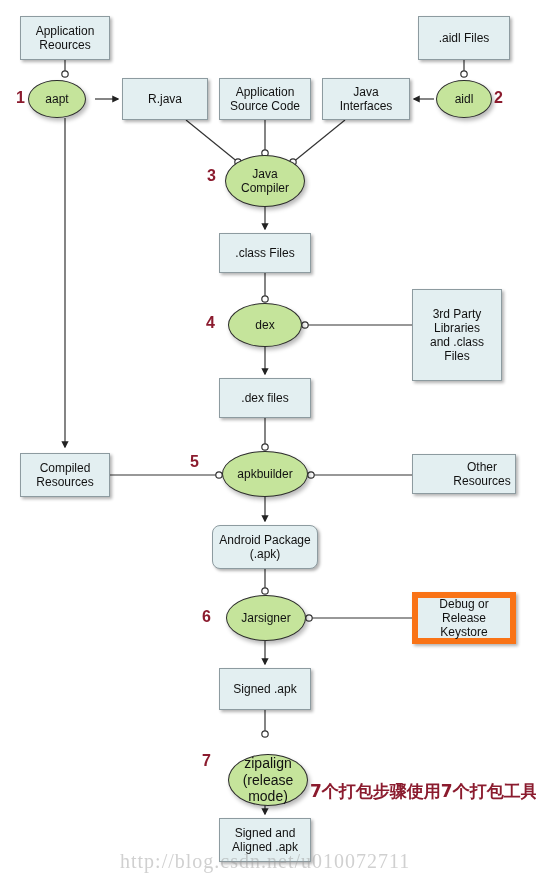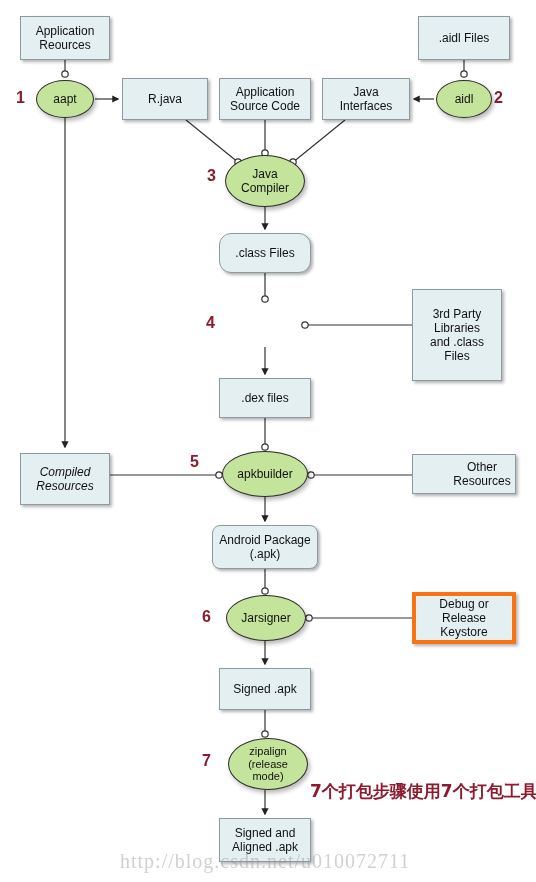--- a/index.html
+++ b/index.html
@@ -36,31 +36,32 @@
     line-height: 1.18;
     white-space: pre-line;
   }
   .box {
     background: #e3eff1;
     border: 1px solid #8d9ba0;
     font-size: 12px;
     box-shadow: 2px 2px 3px rgba(0,0,0,0.30);
   }
   .box.dark-border {
-    border: 4px solid #f97316;
+    border: 6px solid #f97316;
   }
   .ellipse {
     background: #c5e49b;
     border: 1px solid #2c2c2c;
     border-radius: 50%;
     font-size: 12px;
     box-shadow: 2px 3px 4px rgba(0,0,0,0.28);
   }
   .ellipse.small-text {
-    font-size: 11px;
+    font-size: 14px;
+    margin-top: 16px;
   }
   .step-num {
     position: absolute;
     color: #8b1b2e;
     font-weight: bold;
     font-size: 16px;
     font-family: "Liberation Sans", "DejaVu Sans", sans-serif;
   }
   .cn-note {
     position: absolute;
@@ -148,46 +149,47 @@
 
       <line x1="265" y1="790" x2="265" y2="814" marker-end="url(#arrow)"></line>
     </g>
   </svg>
 
   <div class="node box" style="left:20px; top:16px; width:90px; height:44px;">Application
 Reources</div>
 
   <div class="node box" style="left:418px; top:16px; width:92px; height:44px;">.aidl Files</div>
 
-  <div class="node ellipse" style="left:36px; top:80px; width:58px; height:38px;">aapt</div>
+  <div class="node ellipse" style="left:28px; top:80px; width:58px; height:38px;">aapt</div>
 
   <div class="node ellipse" style="left:436px; top:80px; width:56px; height:38px;">aidl</div>
 
   <div class="node box" style="left:122px; top:78px; width:86px; height:42px;">R.java</div>
 
   <div class="node box" style="left:219px; top:78px; width:92px; height:42px;">Application
 Source Code</div>
 
   <div class="node box" style="left:322px; top:78px; width:88px; height:42px;">Java
 Interfaces</div>
 
   <div class="node ellipse" style="left:225px; top:155px; width:80px; height:52px;">Java
 Compiler</div>
 
-  <div class="node box" style="left:219px; top:233px; width:92px; height:40px;border-radius:12px;">.class Files</div>
-
+  <div class="node box" style="left:219px; top:233px; width:92px; height:40px;">.class Files</div>
+
+  <div class="node ellipse" style="left:228px; top:303px; width:74px; height:44px;">dex</div>
 
   <div class="node box" style="left:412px; top:289px; width:90px; height:92px;">3rd Party
 Libraries
 and .class
 Files</div>
 
   <div class="node box" style="left:219px; top:378px; width:92px; height:40px;">.dex files</div>
 
-  <div class="node box" style="left:20px; top:453px; width:90px; height:52px;font-style:italic;">Compiled
+  <div class="node box" style="left:20px; top:453px; width:90px; height:44px;">Compiled
 Resources</div>
 
   <div class="node ellipse" style="left:222px; top:451px; width:86px; height:46px;">apkbuilder</div>
 
   <div class="node box" style="left:412px; top:454px; width:104px; height:40px;padding-left:36px;">Other Resources</div>
 
   <div class="node box" style="left:212px; top:525px; width:106px; height:44px;border-radius:8px;">Android Package
 (.apk)</div>
 
   <div class="node ellipse" style="left:226px; top:595px; width:80px; height:46px;">Jarsigner</div>

